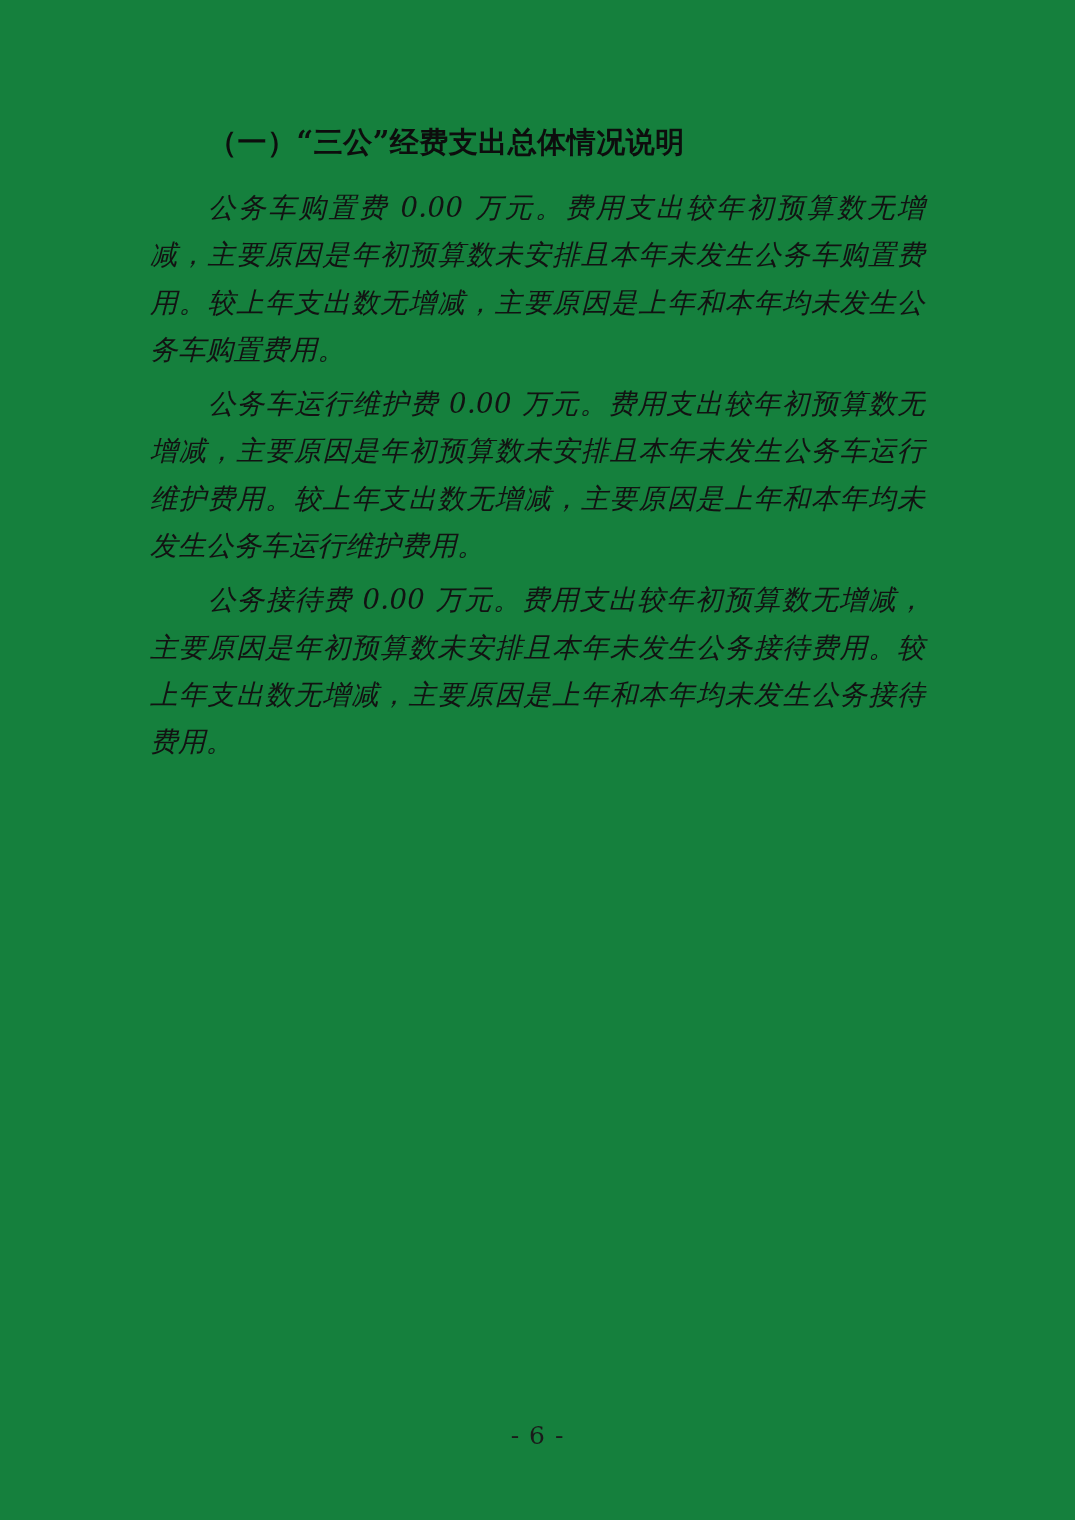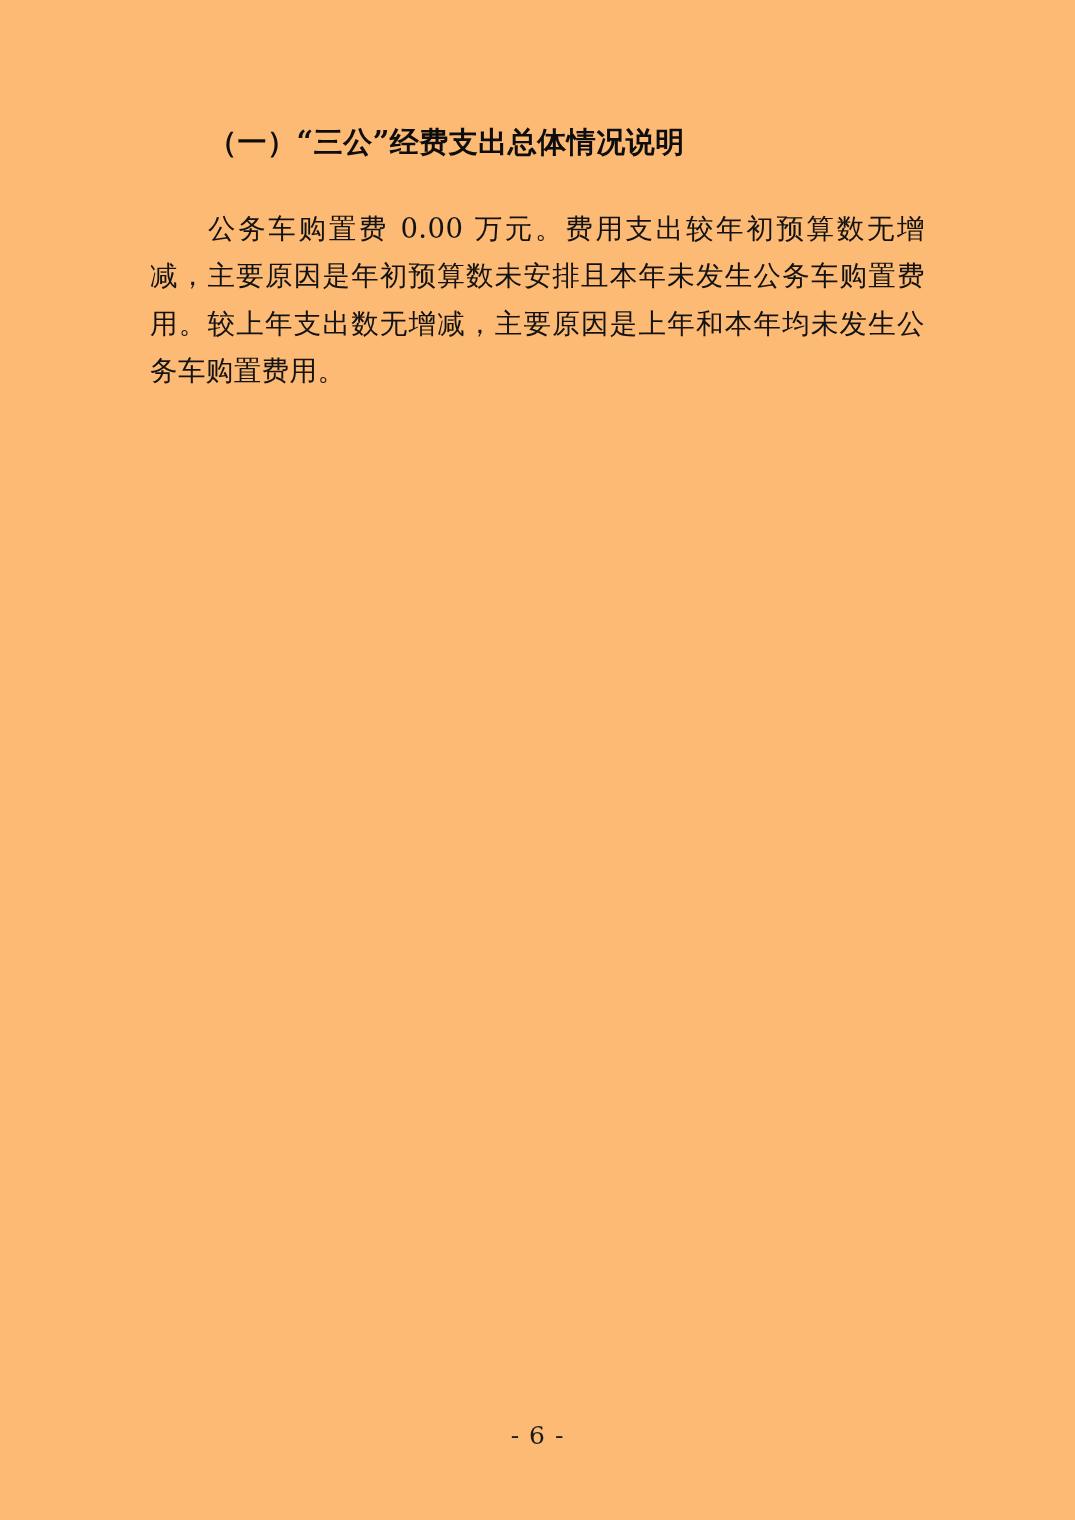--- a/index.html
+++ b/index.html
@@ -10,21 +10,21 @@
   body {
     width: 1075px;
     height: 1520px;
     position: relative;
     font-family: "DejaVu Serif", "Liberation Serif", serif;
     color: #111111;
   }
   .page {
     position: absolute;
     inset: 0;
-    background: #fdba74;
+    background: #15803d;
     padding: 120px 150px 0 150px;
     box-sizing: border-box;
   }
   .doc-body {
     width: 775px;
   }
   h2.section-heading {
     font-family: "DejaVu Serif", "Liberation Serif", serif;
     font-weight: bold;
     font-size: 29px;
@@ -38,21 +38,22 @@
     font-size: 27.5px;
     line-height: 1.72;
     letter-spacing: 0.4px;
     margin: 0 0 6px 0;
     text-indent: 58px;
     text-align: justify;
     text-justify: inter-ideograph;
     color: #121212;
   }
   p.para.gap-before {
-    margin-top: 28px;
+    margin-top: 7px;
+    font-style: italic;
   }
   .spacer-sm { height: 8px; }
   .page-number {
     position: absolute;
     bottom: 70px;
     left: 0;
     right: 0;
     text-align: center;
     font-size: 25px;
     color: #1a1a1a;
@@ -67,18 +68,20 @@
 
     <h2 class="section-heading">（一）“三公”经费支出总体情况说明</h2>
 
 
     <div class="spacer-sm"></div>
 
 
 
     <p class="para gap-before"> 公务车购置费 0.00 万元。费用支出较年初预算数无增减，主要原因是年初预算数未安排且本年未发生公务车购置费用。较上年支出数无增减，主要原因是上年和本年均未发生公务车购置费用。</p>
 
+    <p class="para gap-before"> 公务车运行维护费 0.00 万元。费用支出较年初预算数无增减，主要原因是年初预算数未安排且本年未发生公务车运行维护费用。较上年支出数无增减，主要原因是上年和本年均未发生公务车运行维护费用。</p>
 
+    <p class="para gap-before">公务接待费 0.00 万元。费用支出较年初预算数无增减，主要原因是年初预算数未安排且本年未发生公务接待费用。较上年支出数无增减，主要原因是上年和本年均未发生公务接待费用。</p>
 
   </div>
 
   <div class="page-number">- 6 -</div>
 </div>
 
 </body></html>

